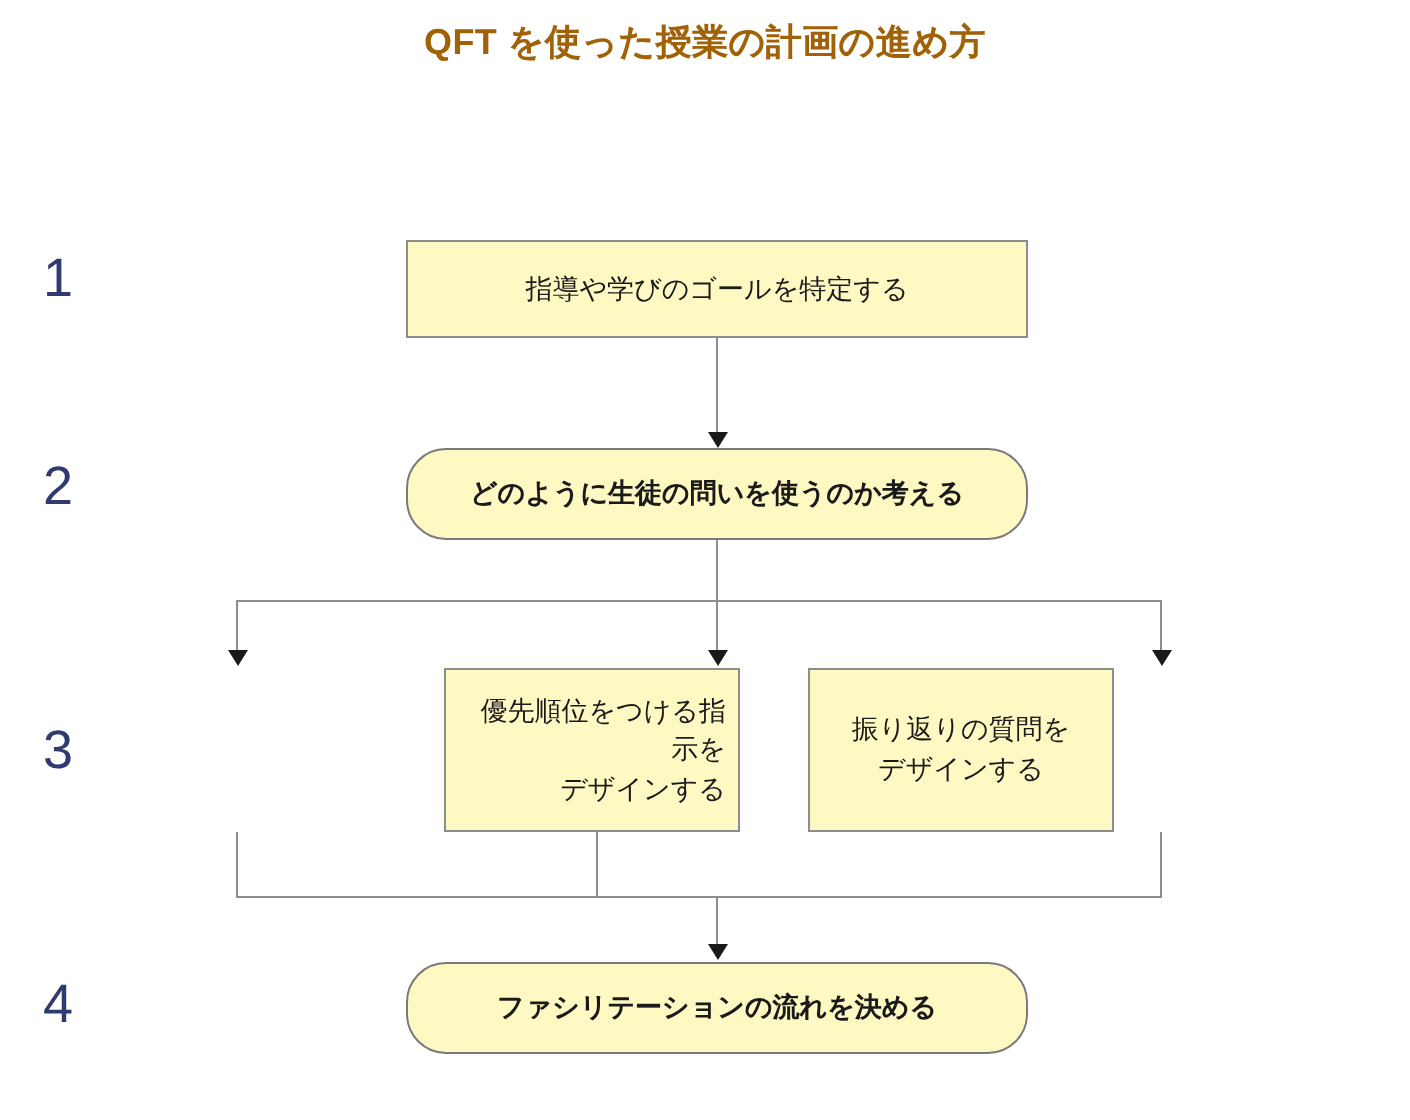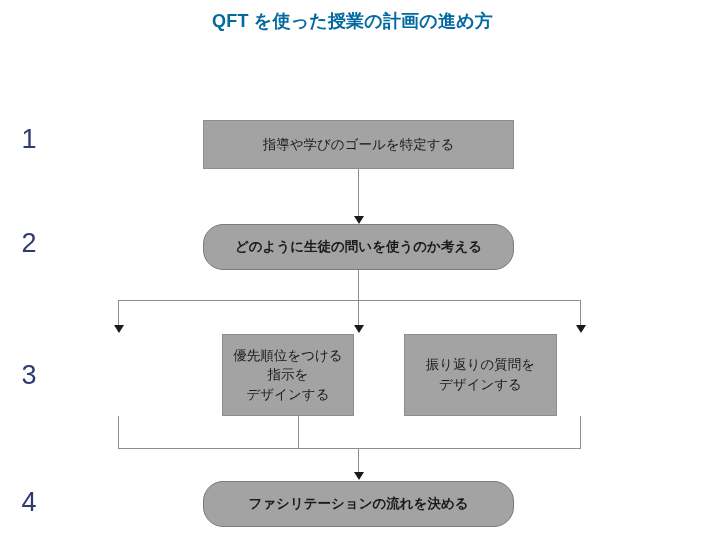--- a/index.html
+++ b/index.html
@@ -22,21 +22,21 @@
   
   .title {
     position: absolute;
     left: 0;
     top: 9px;
     width: 705px;
     text-align: center;
     font-size: 18px;
     font-weight: bold;
     letter-spacing: 0.2px;
-    color: #0369a1;
+    color: #a16207;
     white-space: nowrap;
   }
 
   
   .step-num {
     position: absolute;
     width: 34px;
     text-align: center;
     font-size: 27px;
     font-weight: normal;
@@ -46,36 +46,36 @@
   .step-1 { left: 12px; top: 126px; }
   .step-2 { left: 12px; top: 230px; }
   .step-3 { left: 12px; top: 362px; }
   .step-4 { left: 12px; top: 489px; }
 
   
   .box {
     position: absolute;
     box-sizing: border-box;
     border: 1px solid #8d8d8d;
-    background: #a3a3a3;
+    background: #fef9c3;
     display: flex;
     align-items: center;
     justify-content: center;
     text-align: center;
     font-size: 13.5px;
     line-height: 1.45;
     color: #1a1a1a;
     padding: 2px 6px;
   }
   .box.bold { font-weight: bold; border-color: #7a7a7a; border-radius: 20px; }
 
   .box-1 { left: 203px; top: 120px; width: 311px; height: 49px; }
   .box-2 { left: 203px; top: 224px; width: 311px; height: 46px; }
   .box-3a { left: 42px; top: 334px; width: 153px; height: 82px; }
-  .box-3b { left: 222px; top: 334px; width: 132px; height: 82px; }
+  .box-3b { left: 222px; top: 334px; width: 148px; height: 82px; text-align: right; }
   .box-3c { left: 404px; top: 334px; width: 153px; height: 82px; text-align: center; }
   .box-4 { left: 203px; top: 481px; width: 311px; height: 46px; }
 
   
   .vline {
     position: absolute;
     width: 1px;
     background: #8d8d8d;
   }
   .hline {

